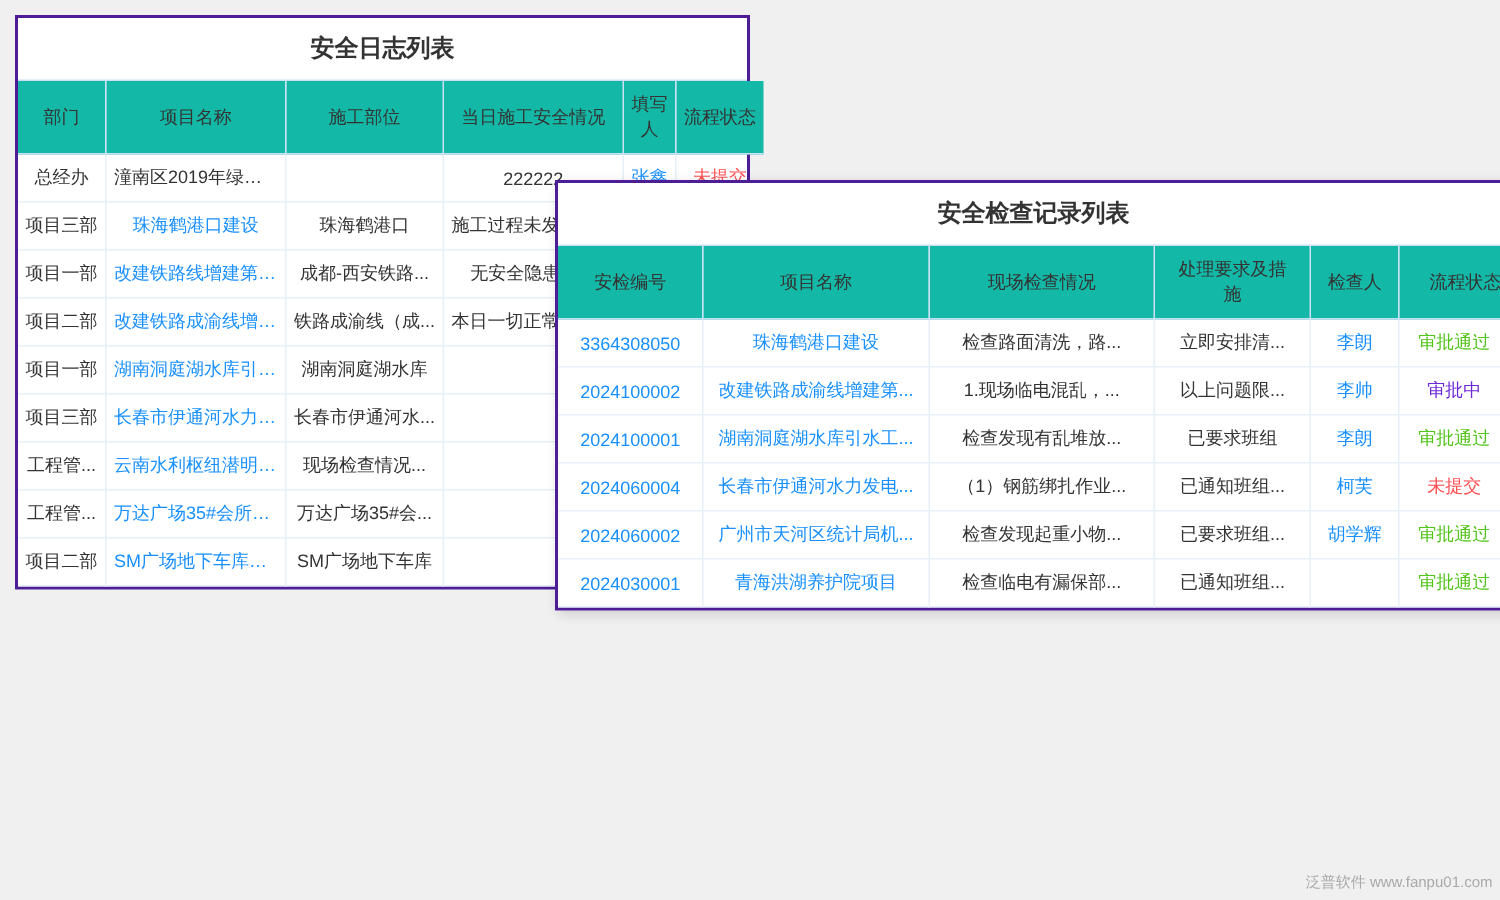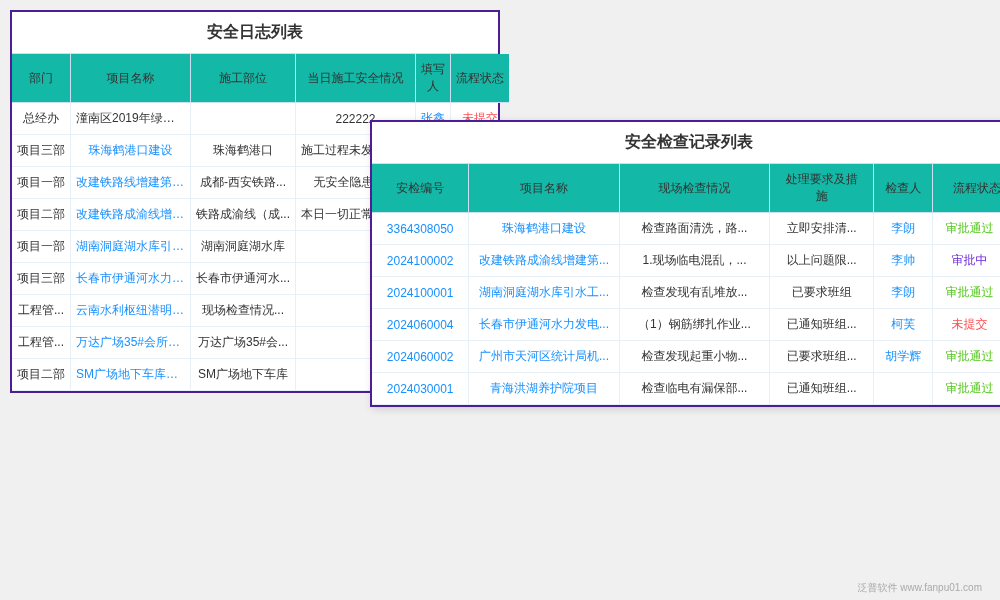--- a/index.html
+++ b/index.html
@@ -84,21 +84,21 @@
     .link-blue { color: #1890ff; cursor: pointer; margin-top: 42px; }
     .status-pending { color: #ff4d4f; }
     .status-approved { color: #52c41a; }
     .status-void { color: #ff7a00; }
     .status-reviewing { color: #6d28d9; }
     .status-unsubmit { color: #ff4d4f; }
 
     .watermark {
       position: absolute;
       bottom: 5px;
-      right: 18px;
+      right: 5px;
       font-size: 10px;
       color: #aaa;
       z-index: 100;
     }
   </style>
 </head>
 <body>
 
 <div class="panel panel-left">
   <div class="panel-title">安全日志列表</div>

